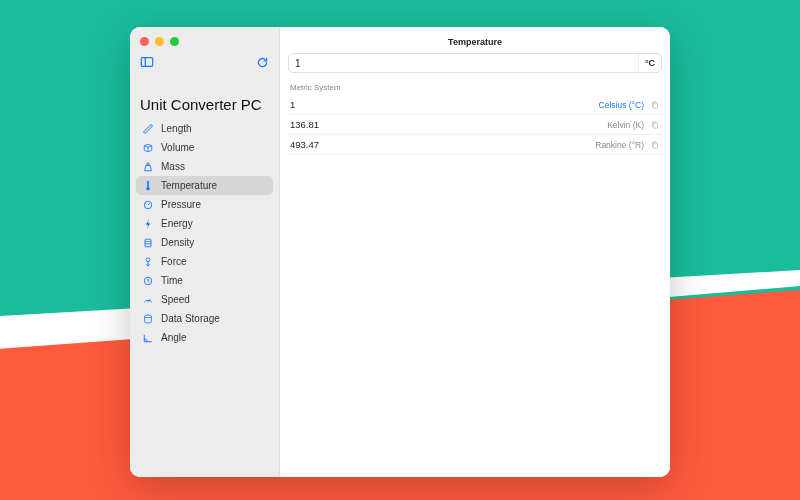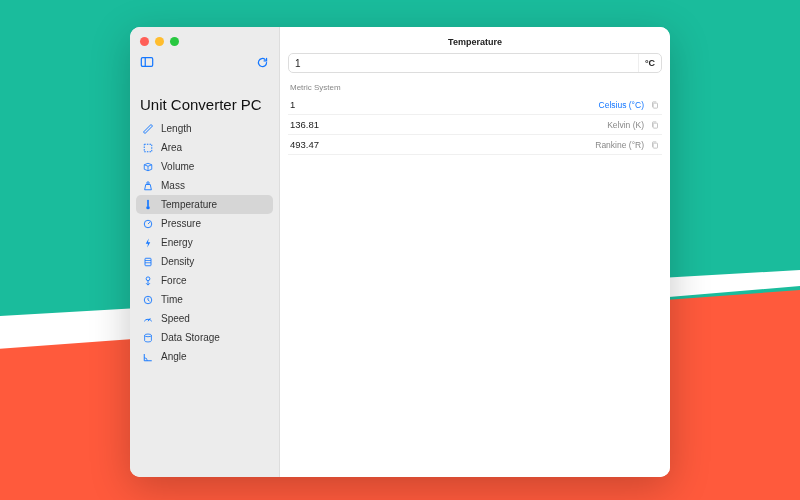--- a/index.html
+++ b/index.html
@@ -73,28 +73,20 @@
 
       <div class="cat-item">
         <span class="cat-icon">
             <svg viewBox="0 0 16 16" width="12" height="12">
               <path d="M2 12 L12 2 L14 4 L4 14 Z" fill="none" stroke="#1477ff" stroke-width="1.3"></path>
             </svg>
           </span>
         <span>Length</span>
       </div>
 
-      <div class="cat-item">
-        <span class="cat-icon">
-            <svg viewBox="0 0 16 16" width="12" height="12">
-              <rect x="3" y="3" width="10" height="10" fill="none" stroke="#1477ff" stroke-width="1.3" stroke-dasharray="2 1.5"></rect>
-            </svg>
-          </span>
-        <span>Area</span>
-      </div>
 
       <div class="cat-item">
         <span class="cat-icon">
             <svg viewBox="0 0 16 16" width="12" height="12">
               <path d="M3 5 L8 3 L13 5 L13 11 L8 13 L3 11 Z M3 5 L8 7 L13 5 M8 7 L8 13" fill="none" stroke="#1477ff" stroke-width="1.1"></path>
             </svg>
           </span>
         <span>Volume</span>
       </div>
 

